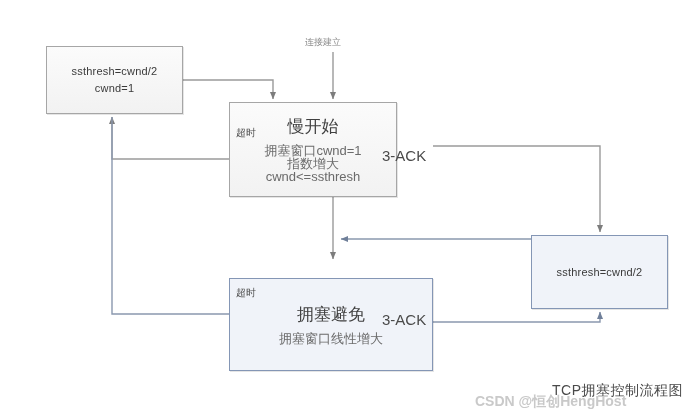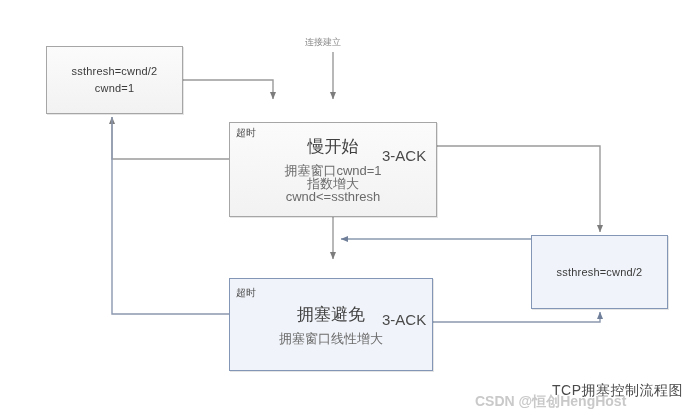--- a/index.html
+++ b/index.html
@@ -29,21 +29,21 @@
     box-shadow:1px 1px 0 rgba(0,0,0,0.10);
   }
   
   .node.blue{
     background:#f0f3f9;
     border:1px solid #8496b5;
     box-shadow:1px 1px 0 rgba(0,0,0,0.10);
   }
 
   #node-reset{left:46px;top:35px;width:137px;height:68px;}
-  #node-slowstart{left:229px;top:91px;width:208px;height:95px;margin-top:20px;}
+  #node-slowstart{left:229px;top:91px;width:168px;height:95px;}
   #node-avoidance{left:229px;top:251px;width:204px;height:93px;margin-top:16px;}
   #node-halve{left:531px;top:224px;width:137px;height:74px;}
 
   .line-txt{
     font-size:11px;
     color:#3a3a3a;
     line-height:17px;
     letter-spacing:0.2px;
     white-space:nowrap;
   }

